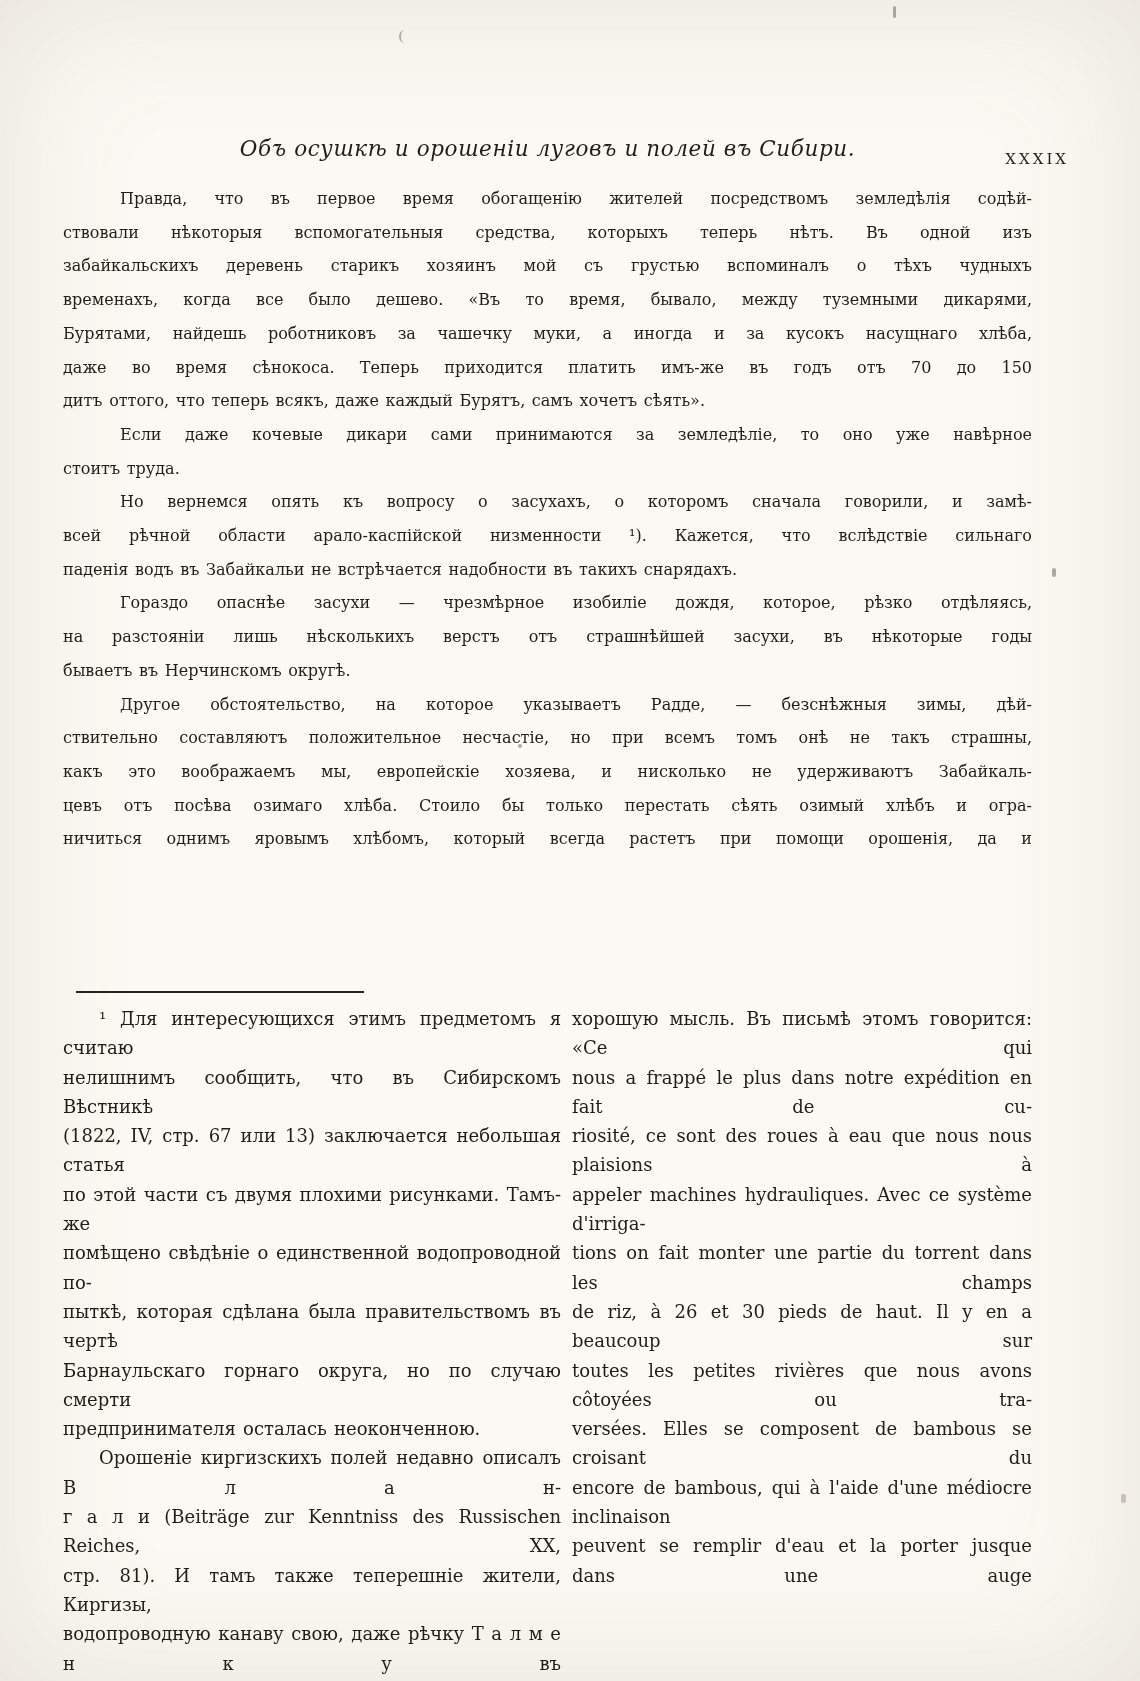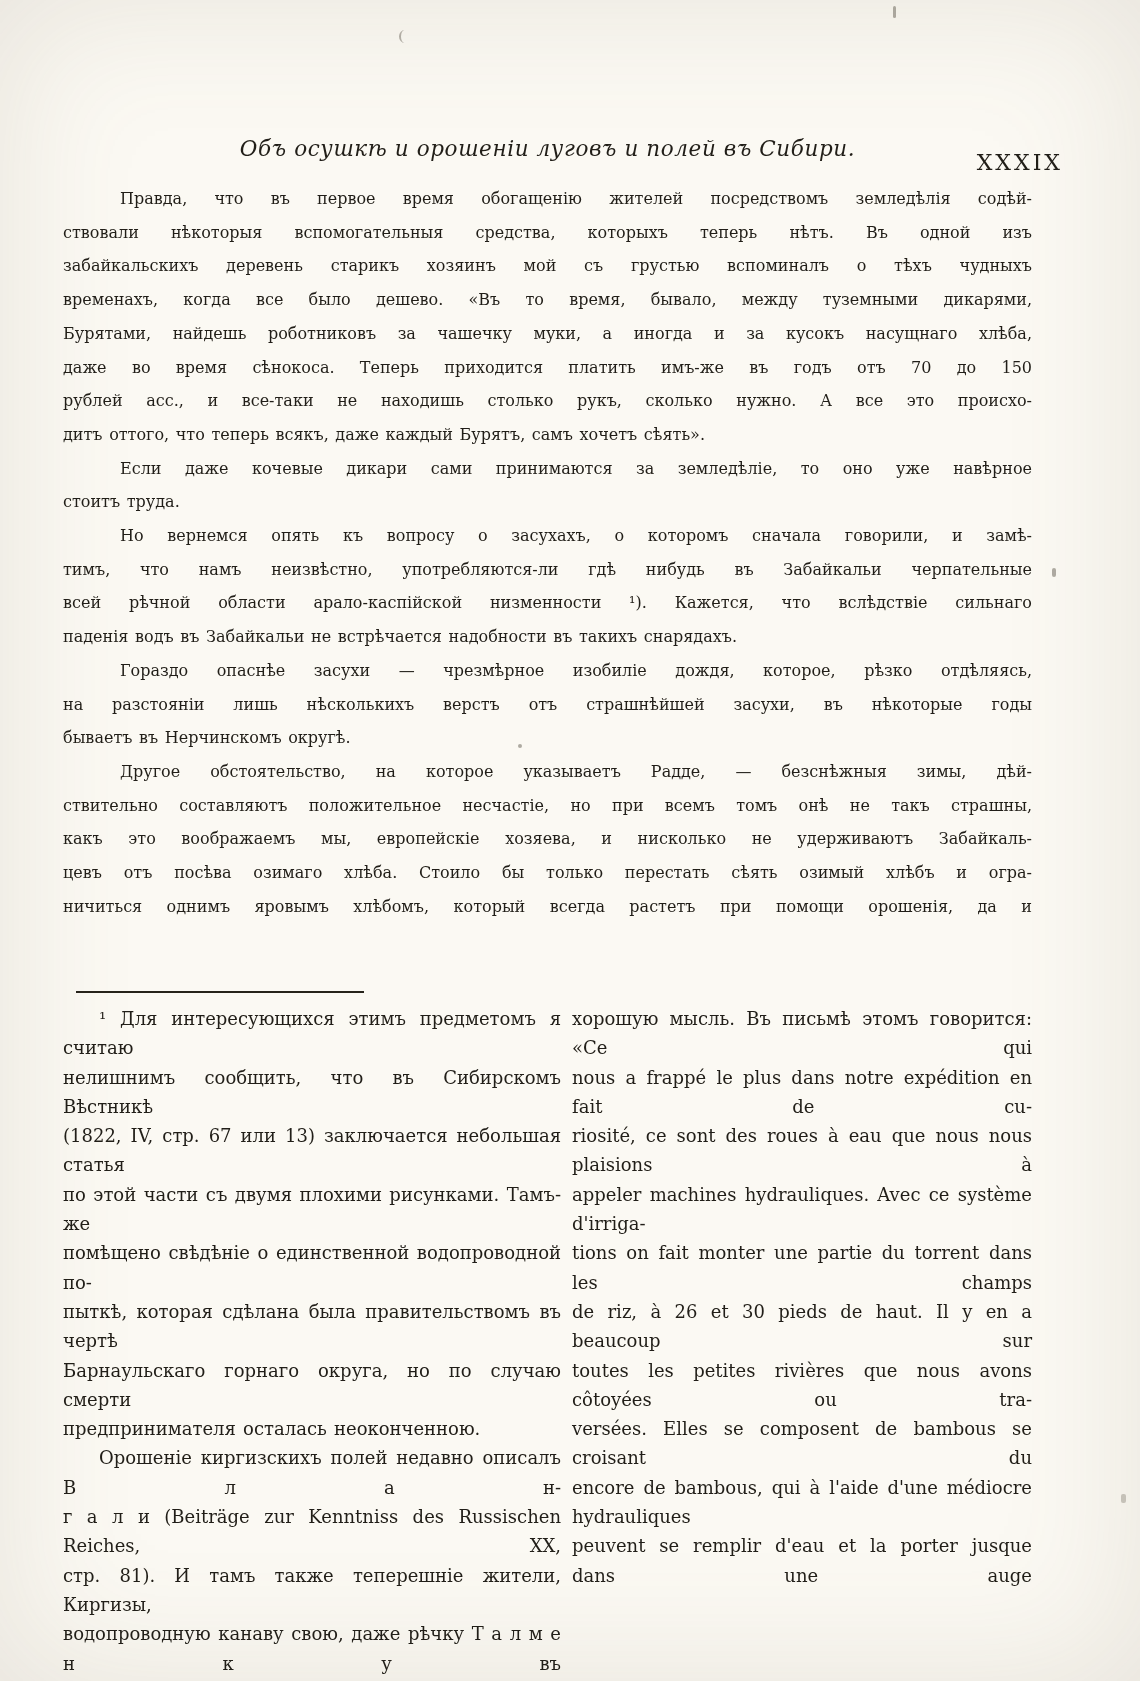--- a/index.html
+++ b/index.html
@@ -15,22 +15,22 @@
   }
   .running-head {
     position:absolute; top:136px; left:63px; width:969px;
     text-align:center;
     font-style:italic;
     font-size:21.5px;
     letter-spacing:.6px;
     white-space:nowrap;
   }
   .page-number {
-    position:absolute; top:150px; right:77px;
-    font-size:22px;
+    position:absolute; top:150px; right:71px;
+    font-size:15px;
     letter-spacing:3px;
   }
   .body-text {
     position:absolute; left:63px; top:182px; width:969px;
     font-size:16px; line-height:33.7px;
   }
   .bline {
     text-align:justify;
     -moz-text-align-last:justify;
     text-align-last:justify;
@@ -67,26 +67,24 @@
 
   <div class="page-number">XXXIX</div>
 
   <div class="body-text">
       <div class="bline first">Правда, что въ первое время обогащенію жителей посредствомъ земледѣлія содѣй-</div>
       <div class="bline">ствовали нѣкоторыя вспомогательныя средства, которыхъ теперь нѣтъ.  Въ одной изъ</div>
       <div class="bline">забайкальскихъ деревень старикъ хозяинъ мой съ грустью вспоминалъ о тѣхъ чудныхъ</div>
       <div class="bline">временахъ, когда все было дешево.  «Въ то время, бывало, между туземными дикарями,</div>
       <div class="bline">Бурятами, найдешь роботниковъ за чашечку муки, а иногда и за кусокъ насущнаго хлѣба,</div>
       <div class="bline">даже во время сѣнокоса.  Теперь приходится платить имъ-же въ годъ отъ 70 до 150</div>
-      <div class="bline">рублей асс., и все-таки не находишь столько рукъ, сколько нужно.  А все это происхо-</div>
       <div class="bline last">дитъ оттого, что теперь всякъ, даже каждый Бурятъ, самъ хочетъ сѣять».</div>
       <div class="bline first">Если даже кочевые дикари сами принимаются за земледѣліе, то оно уже навѣрное</div>
       <div class="bline last">стоитъ труда.</div>
       <div class="bline first">Но вернемся опять къ вопросу о засухахъ, о которомъ сначала говорили, и замѣ-</div>
-      <div class="bline">тимъ, что намъ неизвѣстно, употребляются-ли гдѣ нибудь въ Забайкальи черпательные</div>
       <div class="bline">всей рѣчной области арало-каспійской низменности ¹).  Кажется, что вслѣдствіе сильнаго</div>
       <div class="bline last">паденія водъ въ Забайкальи не встрѣчается надобности въ такихъ снарядахъ.</div>
       <div class="bline first">Гораздо опаснѣе засухи — чрезмѣрное изобиліе дождя, которое, рѣзко отдѣляясь,</div>
       <div class="bline">на разстояніи лишь нѣсколькихъ верстъ отъ страшнѣйшей засухи, въ нѣкоторые годы</div>
       <div class="bline last">бываетъ въ Нерчинскомъ округѣ.</div>
       <div class="bline first">Другое обстоятельство, на которое указываетъ Радде, — безснѣжныя зимы, дѣй-</div>
       <div class="bline">ствительно составляютъ положительное несчастіе, но при всемъ томъ онѣ не такъ страшны,</div>
       <div class="bline">какъ это воображаемъ мы, европейскіе хозяева, и нисколько не удерживаютъ Забайкаль-</div>
       <div class="bline">цевъ отъ посѣва озимаго хлѣба.  Стоило бы только перестать сѣять озимый хлѣбъ и огра-</div>
       <div class="bline">ничиться однимъ яровымъ хлѣбомъ, который всегда растетъ при помощи орошенія, да и</div>
@@ -112,21 +110,21 @@
 
   <div class="fn-col fn-right">
       <div class="bline">хорошую мысль.  Въ письмѣ этомъ говорится: «Ce qui</div>
       <div class="bline">nous a frappé le plus dans notre expédition en fait de cu-</div>
       <div class="bline">riosité, ce sont des roues à eau que nous nous plaisions à</div>
       <div class="bline">appeler machines hydrauliques.  Avec ce système d'irriga-</div>
       <div class="bline">tions on fait monter une partie du torrent dans les champs</div>
       <div class="bline">de riz, à 26 et 30 pieds de haut.  Il y en a beaucoup sur</div>
       <div class="bline">toutes les petites rivières que nous avons côtoyées ou tra-</div>
       <div class="bline">versées.  Elles se composent de bambous se croisant du</div>
-      <div class="bline">encore de bambous, qui à l'aide d'une médiocre hydrauliques</div>
+      <div class="bline">encore de bambous, qui à l'aide d'une médiocre inclinaison</div>
       <div class="bline">peuvent se remplir d'eau et la porter jusque dans une auge</div>
     </div>
 
   <div class="speck s1"></div>
   <div class="speck s2"></div>
   <div class="speck s3"></div>
   <div class="speck s4"></div>
   <div class="speck s5"></div>
 
 </div>

